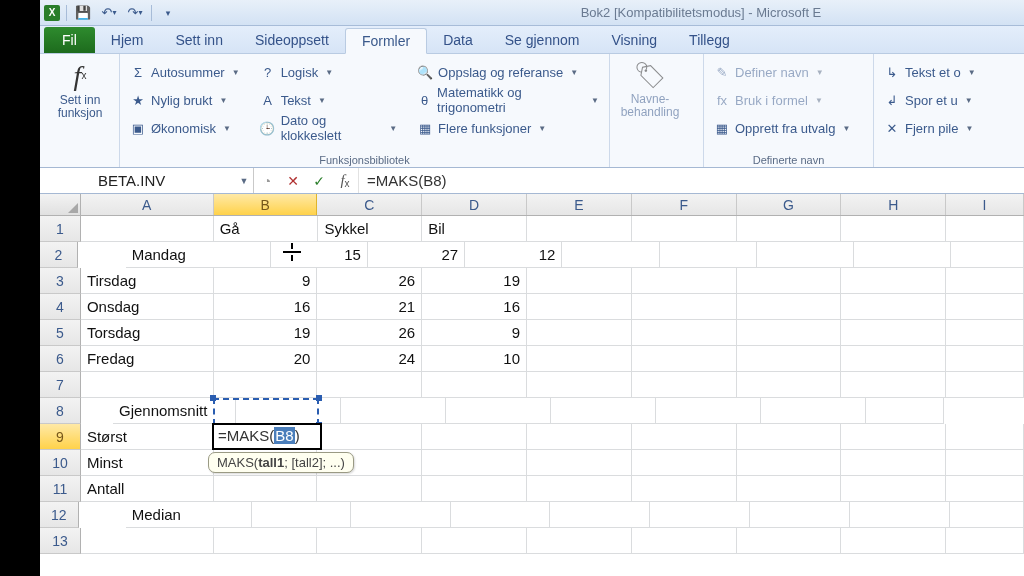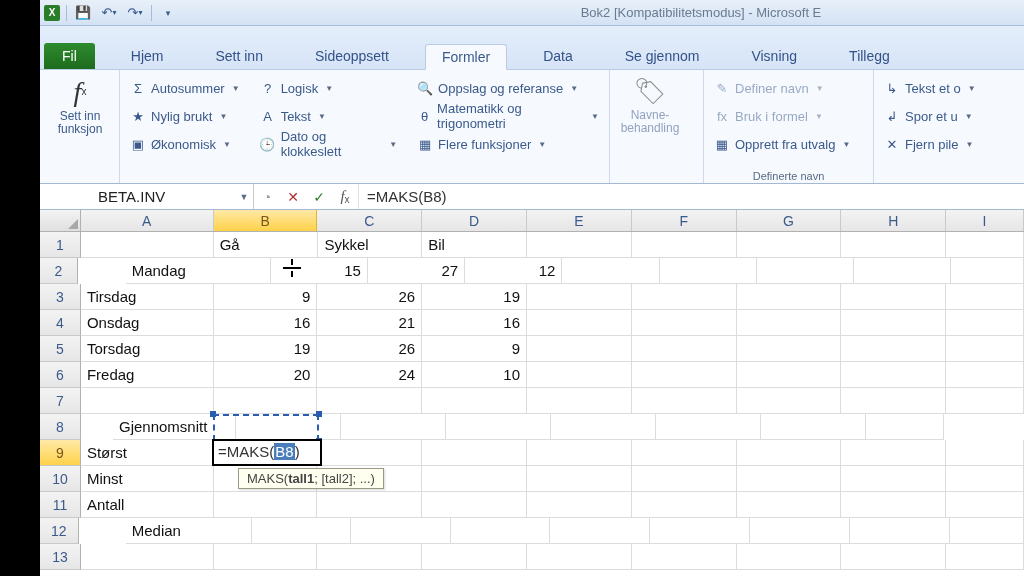--- a/index.html
+++ b/index.html
@@ -6,21 +6,21 @@
   body { background: #000; width: 1024px; height: 576px; overflow: hidden; font-size: 13px; color: #333; }
   .app { position: absolute; left: 40px; top: 0; width: 984px; height: 576px; background: #fff; }
   
   .titlebar { height: 26px; background: linear-gradient(#e8f0f9,#d3e2f4); border-bottom: 1px solid #a7bcd8; display: flex; align-items: center; }
   .qat { display: flex; align-items: center; gap: 6px; padding-left: 4px; }
   .qat .xicon { width: 16px; height: 16px; background: #2a7e2a; border-radius: 2px; display: flex; align-items: center; justify-content: center; color:#fff; font-size:10px; font-weight:bold;}
   .qat .sep { width:1px; height:16px; background:#a7bcd8; }
   .qat-btn { width: 20px; height: 20px; display:flex; align-items:center; justify-content:center; color:#3b5a8c; cursor:pointer;}
   .title { flex:1; text-align:center; color:#6a7a91; font-size:13px; padding-left:200px;}
   
-  .ribbon-tabs { height: 44px; background: linear-gradient(#e4eefb,#d6e4f6); border-bottom:1px solid #b9cbe2; display:flex; align-items:flex-end; padding-left:4px;gap:20px;}
+  .ribbon-tabs { height: 28px; background: linear-gradient(#e4eefb,#d6e4f6); border-bottom:1px solid #b9cbe2; display:flex; align-items:flex-end; padding-left:4px;}
   .file-tab { background: linear-gradient(#2e8b2e,#1d6b1d); color:#fff; height:26px; padding:0 18px; display:flex; align-items:center; border-radius:3px 3px 0 0; font-size:14px; cursor:pointer;}
   .rtab { height:26px; padding:0 16px; display:flex; align-items:center; color:#345289; font-size:14px; cursor:pointer;}
   .rtab.active { background:#f6f9fd; border:1px solid #b9cbe2; border-bottom:1px solid #f6f9fd; border-radius:3px 3px 0 0; margin-bottom:-1px; color:#3b5a8c;}
   
   .ribbon { height: 114px; background:#f6f9fd; border-bottom:1px solid #a5b8d3; display:flex; }
   .rgroup { border-right:1px solid #cdd9ea; padding:4px 6px 2px 6px; display:flex; flex-direction:column; position:relative;}
   .rgroup-label { position:absolute; bottom:1px; left:0; right:0; text-align:center; font-size:11px; color:#5a6b85;}
   .big-btn { width:68px; display:flex; flex-direction:column; align-items:center; gap:2px; padding-top:2px; cursor:pointer;}
   .big-btn .bicon { font-size:28px; font-style:italic; font-family:"Times New Roman",serif;}
   .big-btn .sub { font-size:10px; position:relative; top:-6px;}
@@ -149,20 +149,21 @@
             <span class="ico">θ</span>
             <span>Matematikk og trigonometri</span>
             <span class="dd">▼</span>
           </div>
           <div class="ritem">
             <span class="ico">▦</span>
             <span>Flere funksjoner</span>
             <span class="dd">▼</span>
           </div>
         </div>
+      <div class="rgroup-label">Funksjonsbibliotek</div>
     </div>
     <div class="rgroup" style="width:94px;">
       <div class="big-btn" style="opacity:0.55;">
         <div style="font-size:26px;">🏷</div>
         <div class="lbl"><span>Navne-</span><br><span>behandling</span></div>
       </div>
     </div>
     <div class="rgroup" style="width:170px;">
       <div class="vlist" id="namescol">
           <div class="ritem" style="opacity: 0.5;">
@@ -391,21 +392,21 @@
 
     <div class="marching" style="left:173px; top:204px; width:106px; height:27px;"></div>
     <div class="handle" style="left:170px; top:201px;"></div>
     <div class="handle" style="left:276px; top:201px;"></div>
     <div class="handle" style="left:276px; top:228px;"></div>
 
     <div class="active-cell" style="left:172px; top:229px; width:110px; height:27px;">
       <div class="txt"><span>=MAKS(</span><span class="ref-highlight">B8</span><span>)</span></div>
     </div>
 
-    <div class="fn-tip" style="left:198px; top:258px;">
+    <div class="fn-tip" style="left:168px; top:258px;border-radius:7px;">
       <span>MAKS</span>(<b>tall1</b><span>; [tall2]; ...)</span>
     </div>
 
     <div class="cursor-cross" style="left:243px; top:49px;">
       <div class="wv"></div>
         <div class="wh"></div>
     </div>
   </div>
 </div>
 

